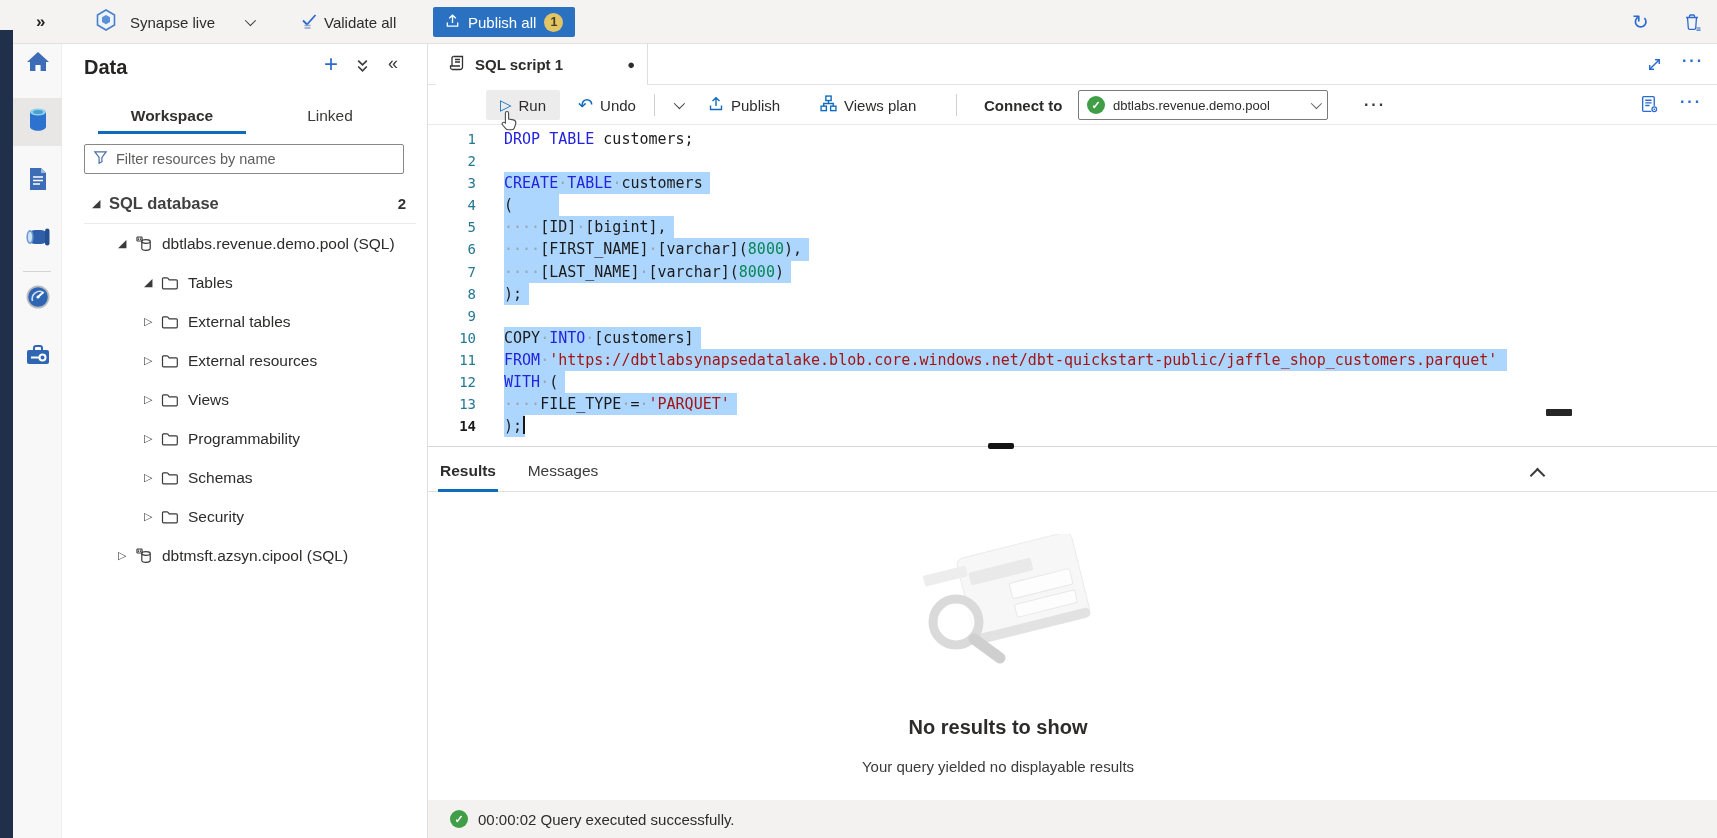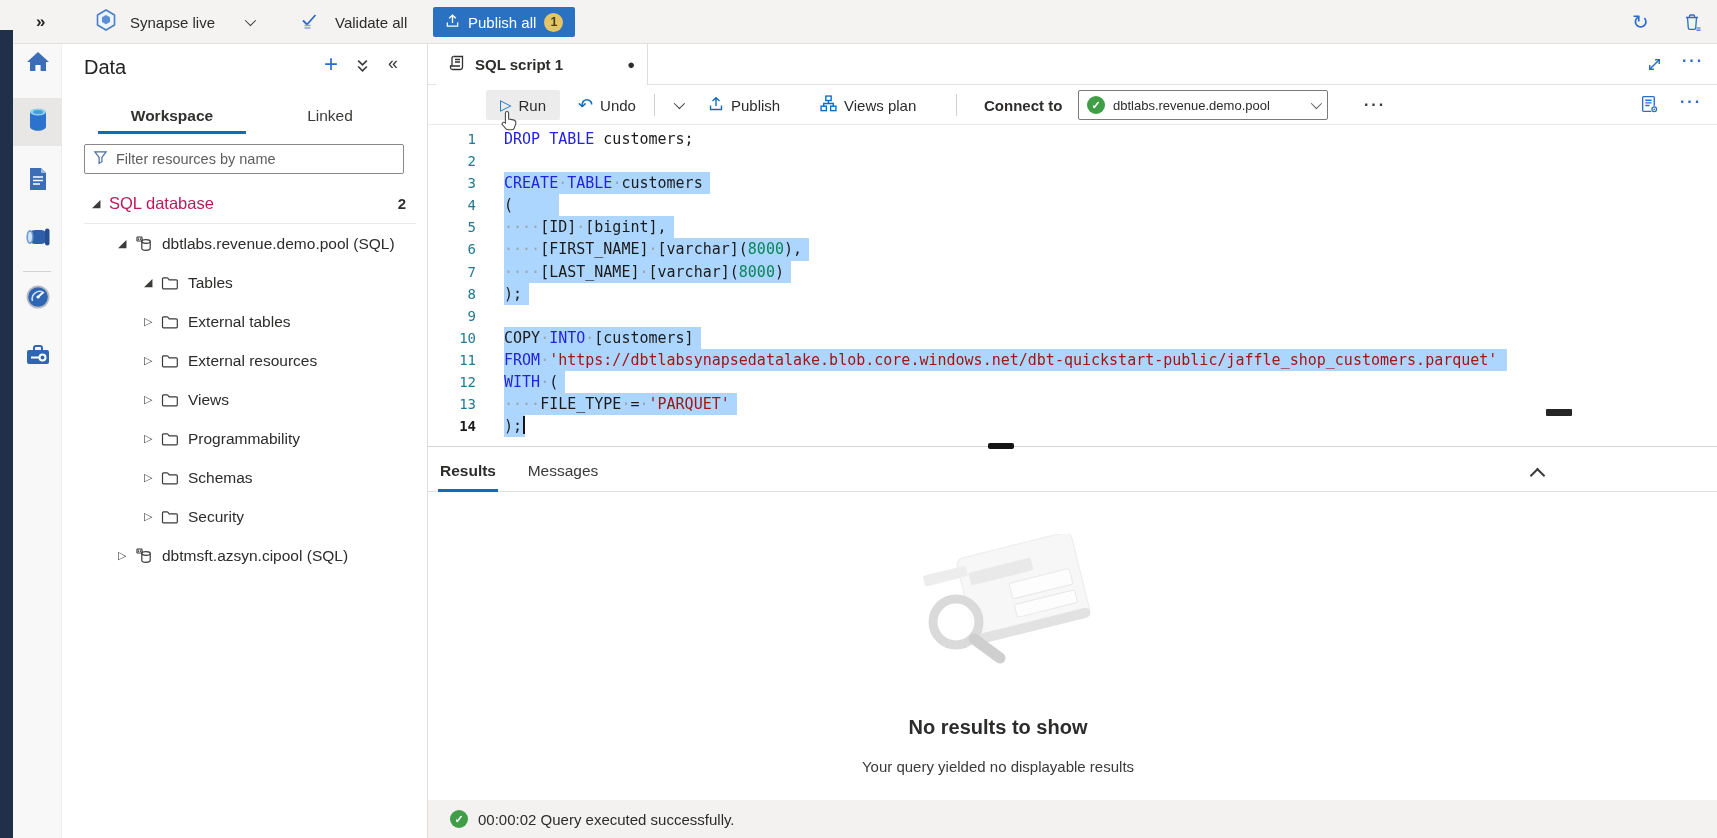--- a/index.html
+++ b/index.html
@@ -8,60 +8,60 @@
        font-family:"Liberation Sans",sans-serif;color:#323130}
 
   
   #topbar{position:absolute;left:0;top:0;width:1717px;height:44px;background:#f4f3f2;border-bottom:1px solid #e3e1df}
   .tb-abs{position:absolute;top:0;height:44px;display:flex;align-items:center;gap:8px}
   .menu-glyph{left:36px;font-size:17px;font-weight:700;color:#252423}
   .mode-picker{left:96px;gap:14px;cursor:default}
   .mode-label{font-size:15px;color:#2d2c2b}
   .chev{display:inline-block;width:8px;height:8px;border-right:1.6px solid currentColor;border-bottom:1.6px solid currentColor;transform:rotate(45deg) translateY(-2px)}
   .mode-picker .chev{color:#3b3a39;margin-left:16px}
-  .validate{left:300px;gap:16px;font-size:15px;color:#2d2c2b}
+  .validate{left:300px;gap:5px;font-size:15px;color:#2d2c2b}
   .publish-all{left:433px;top:7px;height:30px;background:#2b71c2;border-radius:2px;color:#fff;
       display:flex;align-items:center;padding:0 12px;font-size:15px}
   .badge{width:19px;height:19px;border-radius:50%;background:#e3c565;color:#433f1f;font-size:12.5px;font-weight:700;
       display:flex;align-items:center;justify-content:center}
   .refresh{left:1632px;font-size:20px;color:#2b6bd0}
   .trash{left:1684px}
 
   
   #navy{position:absolute;left:0;top:30px;width:13px;height:808px;background:#20304a;z-index:6}
 
   
   #rail{position:absolute;left:13px;top:44px;width:49px;height:794px;background:#f8f8f8;border-right:1px solid #efeeed}
   .rail-item{position:absolute;left:0;width:49px;height:48px;display:flex;align-items:center;justify-content:center}
   .rail-item.selected{background:#e8e7e6}
   .rail-divider{position:absolute;left:10px;right:10px;top:227px;height:1px;background:#d6d4d2}
 
   
   #data-panel{position:absolute;left:62px;top:44px;width:366px;height:794px;background:#fff;border-right:1px solid #e0dedc}
-  .dp-title{position:absolute;left:22px;top:12px;font-size:20px;font-weight:400;color:#252423}
+  .dp-title{position:absolute;left:22px;top:12px;font-size:20px;font-weight:700;color:#252423}
   .dp-add{position:absolute;left:262px;top:6px;font-size:24px;font-weight:400;color:#2b6bd0}
   .dp-dblchev{position:absolute;left:294px;top:15px}
   .dp-collapse{position:absolute;left:326px;top:9px;font-size:18px;color:#3b3a39}
   .dp-tabs{position:absolute;left:0;top:54px;right:0;height:36px}
   .dp-tab{position:absolute;top:0;height:36px;display:flex;align-items:center;justify-content:center;font-size:15.5px;color:#323130}
   .dp-tab.selected{font-weight:700}
   .dp-tab.selected::after{content:"";position:absolute;left:0;right:0;bottom:0;height:3px;background:#0f6cbd}
   .dp-tab.ws{left:36px;width:148px}
   .dp-tab.lk{left:212px;width:112px;color:#3b3a39}
   .dp-filter{position:absolute;left:22px;top:100px;width:320px;height:30px;border:1px solid #8a8886;border-radius:2px;
       display:flex;align-items:center;gap:8px;padding:0 8px;background:#fff}
   .dp-filter input{border:none;outline:none;flex:1;font-size:14.5px;font-family:inherit;color:#323130;background:transparent}
   .dp-filter input::placeholder{color:#605e5c}
   #tree{position:absolute;left:0;top:140px;right:1px}
   .tree-row{position:relative;height:39px;display:flex;align-items:center}
   .lvl0{padding-left:30px}.lvl1{padding-left:56px}.lvl2{padding-left:82px}
   .tarrow{width:17px;flex:none;font-size:11px;color:#3b3a39;line-height:1}
   .ticon{width:27px;flex:none;display:flex;align-items:center}
   .tlabel{font-size:15.5px;color:#2d2c2b;white-space:nowrap}
-  .lvl0 .tlabel{font-size:16.5px;font-weight:400;color:#be185d}
+  .lvl0 .tlabel{font-size:16.5px;font-weight:700;color:#404040}
   .tcount{position:absolute;right:20px;font-size:15px;font-weight:700;color:#323130}
   .tree-divider{height:1px;background:#edebe9;margin:0 10px 0 22px}
 
   
   #main{position:absolute;left:428px;top:44px;width:1289px;height:794px;background:#fff}
   #tabstrip{position:absolute;left:0;top:0;right:0;height:41px;background:#fff;border-bottom:1px solid #e5e3e1}
   .doc-tab{position:absolute;left:8px;top:0;width:212px;height:41px;background:#fff;border-right:1px solid #e0dedc;
       display:flex;align-items:center;gap:9px;padding:0 12px}
   .tab-label{flex:1;font-size:15px;font-weight:700;color:#2d2c2b}
   .dirty-dot{font-size:13px;color:#2d2c2b;line-height:1}

